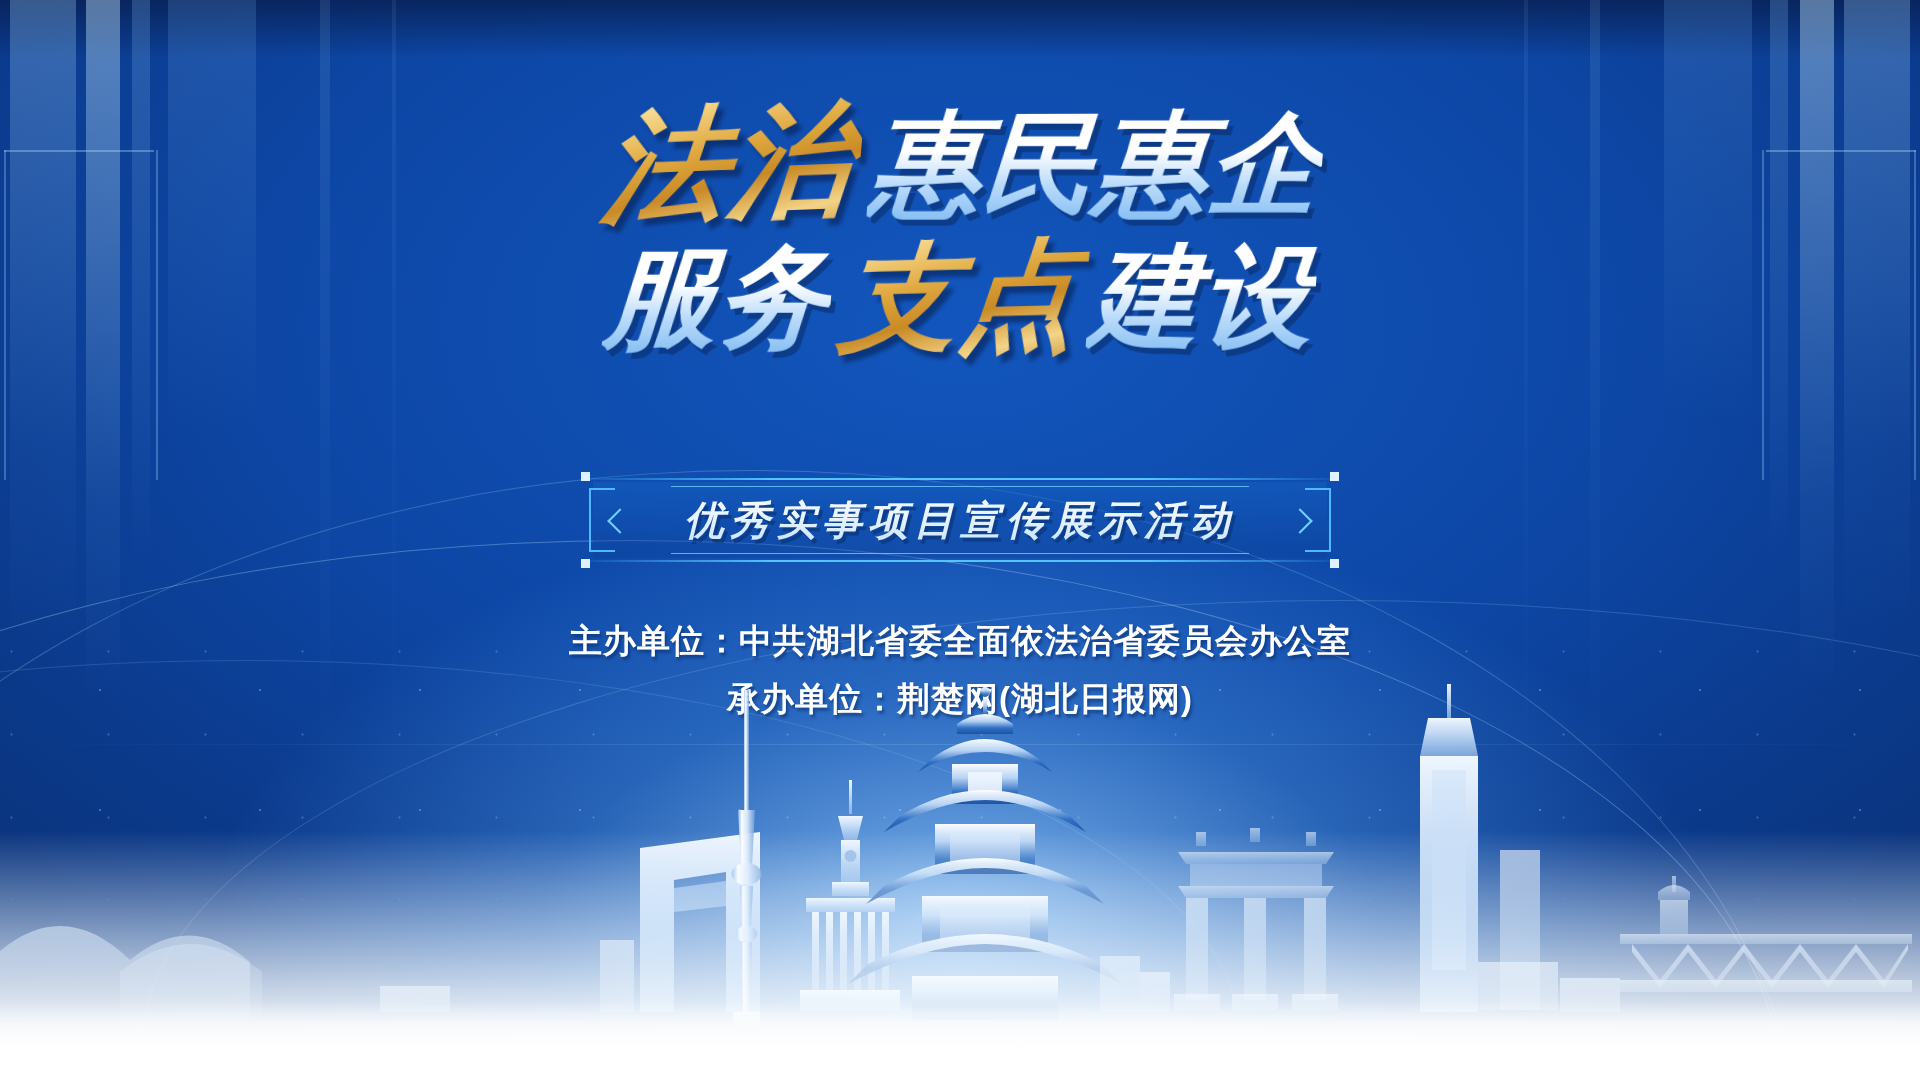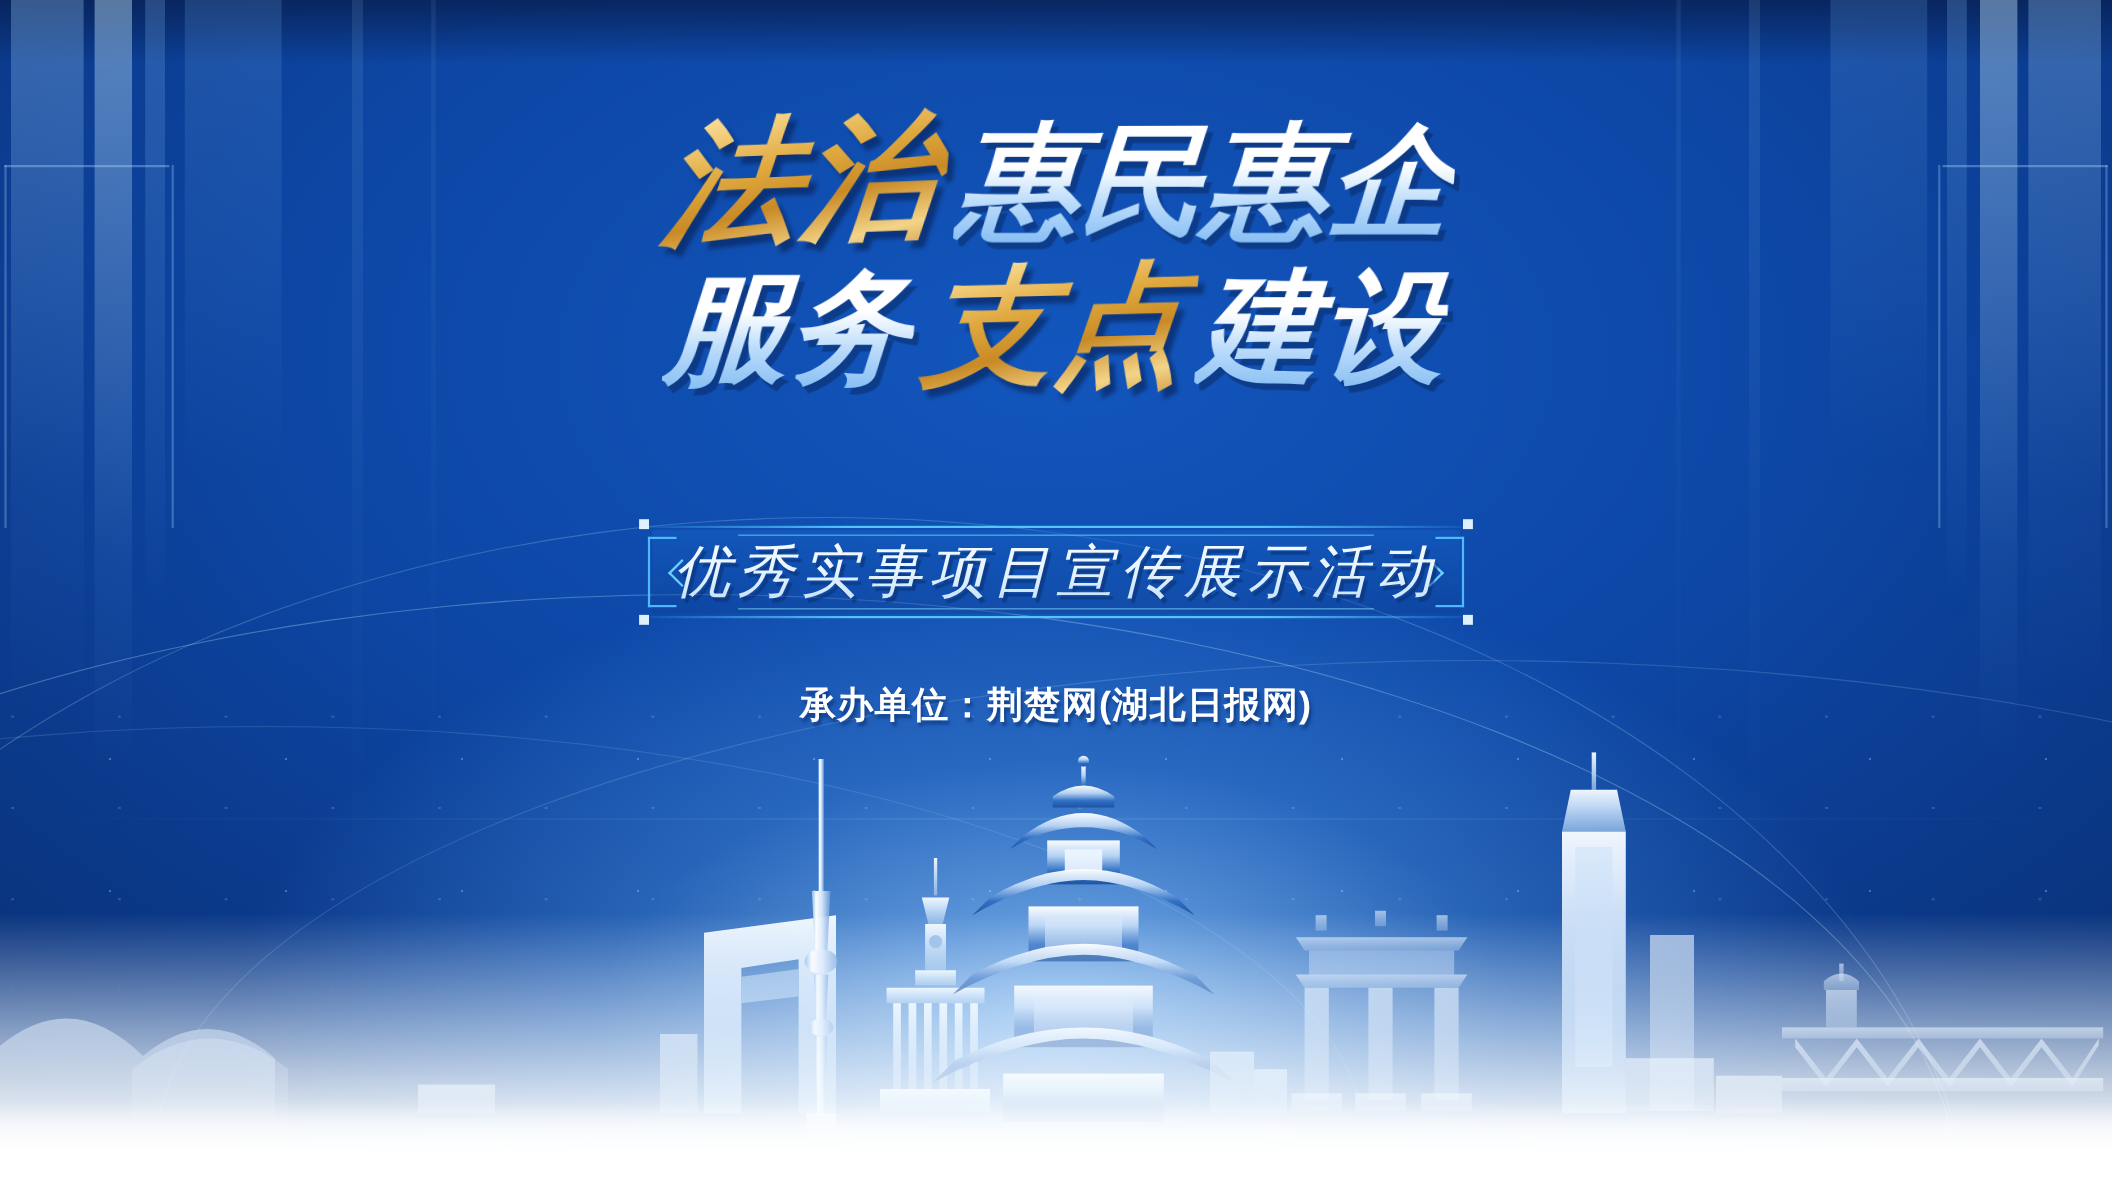--- a/index.html
+++ b/index.html
@@ -95,21 +95,21 @@
   .bracket{position:absolute;top:22px;bottom:22px;width:26px;}
   .bracket:before,.bracket:after{content:"";position:absolute;left:0;right:0;height:2px;background:#4fb9ff;}
   .bracket:before{top:0;} .bracket:after{bottom:0;}
   .bracket span{position:absolute;top:0;bottom:0;width:2px;background:#4fb9ff;}
   .bracket.l{left:14px;} .bracket.l span{left:0;}
   .bracket.r{right:14px;} .bracket.r span{right:0;}
   .chev{position:absolute;width:16px;height:16px;border-top:2px solid #6fd0ff;border-right:2px solid #6fd0ff;}
   .chev.l{left:36px;top:calc(50% - 8px);transform:rotate(-135deg);}
   .chev.r{right:36px;top:calc(50% - 8px);transform:rotate(45deg);}
   .sub-text{position:absolute;inset:0;display:flex;align-items:center;justify-content:center;
-    font-size:52px;font-weight:normal;font-style:italic;letter-spacing:6px;
+    font-size:40px;font-weight:bold;font-style:italic;letter-spacing:6px;
     background:linear-gradient(180deg,#ffffff 0%,#eaf5ff 45%,#a9d3f8 100%);
     -webkit-background-clip:text;background-clip:text;color:transparent;
     filter:drop-shadow(3px 4px 0 rgba(8,42,102,.5));}
 
   
   .orgs{position:absolute;left:0;right:0;top:612px;text-align:center;}
   .org{color:#ffffff;font-size:33px;font-weight:bold;line-height:58px;letter-spacing:1px;
     text-shadow:2px 3px 3px rgba(6,38,96,.55);}
 
   
@@ -186,20 +186,21 @@
       <div class="bracket r">
           <span></span>
         </div>
       <div class="chev l"></div>
       <div class="chev r"></div>
     </div>
     <div class="sub-text">优秀实事项目宣传展示活动</div>
   </div>
 
   <div class="orgs">
+    <div class="org">主办单位：中共湖北省委全面依法治省委员会办公室</div>
     <div class="org">承办单位：荆楚网(湖北日报网)</div>
   </div>
 
   <div class="skyline">
     <svg viewBox="0 0 1920 420" width="1920" height="420" preserveAspectRatio="none">
       <defs>
         <linearGradient id="gMetal" x1="0" y1="0" x2="0" y2="1">
           <stop offset="0%" stop-color="#f3f9ff" stop-opacity=".98"></stop>
           <stop offset="40%" stop-color="#cfe3fa" stop-opacity=".92"></stop>
           <stop offset="100%" stop-color="#9cc2ec" stop-opacity=".75"></stop>

